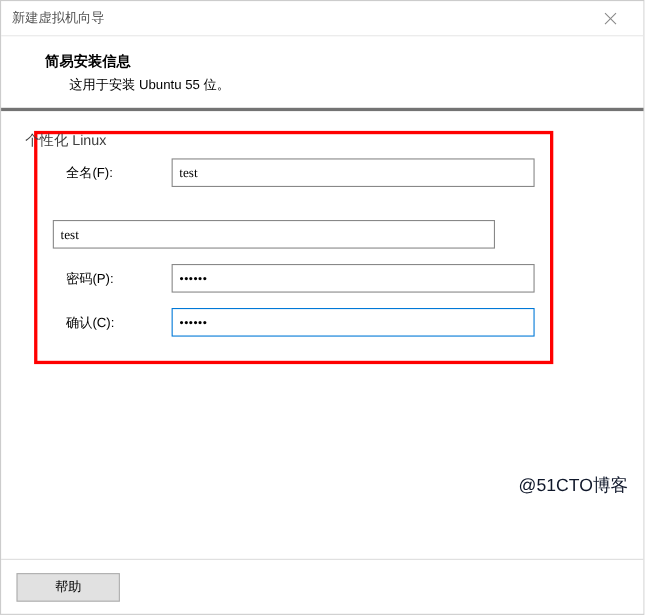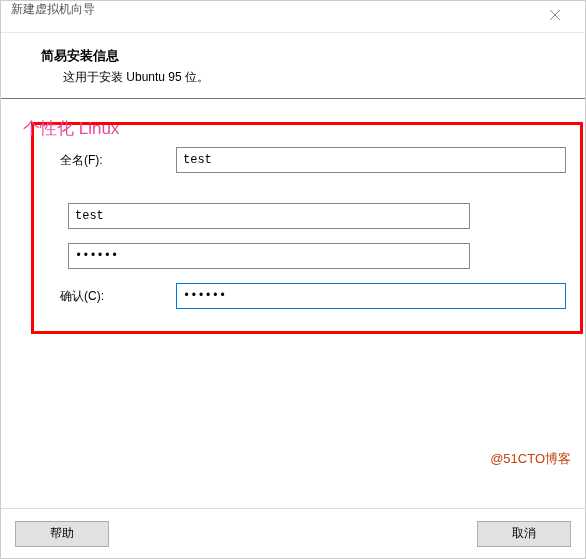--- a/index.html
+++ b/index.html
@@ -15,92 +15,92 @@
       width: 586px;
       height: 559px;
       border: 1px solid #ccc;
       display: flex;
       flex-direction: column;
       position: relative;
     }
     .titlebar {
       height: 32px;
       display: flex;
+      align-items: center;
       padding: 0 10px;
       color: #555;
       font-size: 12px;
       border-bottom: 1px solid #e8e8e8;
     }
     .titlebar .title-text { flex: 1; }
     .close-btn {
       width: 40px;
       height: 28px;
       display: flex;
       align-items: center;
       justify-content: center;
       color: #888;
       font-size: 16px;
       cursor: pointer;
     }
     .header {
       padding: 14px 22px 12px 22px;
-      border-bottom: 1px solid #737373;
+      border-bottom: 3px solid #737373;
     }
     .header-title {
       font-weight: bold;
       font-size: 13px;
       color: #000;
       margin-left: 18px;
     }
     .header-sub {
       font-size: 12px;
       color: #000;
       margin-left: 40px;
       margin-top: 4px;
     }
     .content {
       flex: 1;
       padding: 18px 22px 10px 22px;
       position: relative;
     }
     .section-label {
-      font-size: 17px;
-      color: #ec4899;
+      font-size: 13px;
+      color: #404040;
       margin-bottom: 8px;
     }
     .highlight-box {
       border: 3px solid #ff0000;
       padding: 16px 14px 22px 14px;
       margin-top: -26px;
       margin-left: 8px;
-      width: 552px;
+      width: 472px;
     }
     .form-row {
       display: flex;
       align-items: center;
       margin-bottom: 14px;
     }
     .form-row.first { margin-top: 6px; margin-bottom: 30px; }
     .form-label {
       width: 108px;
       text-align: left;
       padding-left: 12px;
       font-size: 12px;
       color: #000;
     }
     .form-input {
       flex: 1;
       height: 26px;
       border: 1px solid #888;
       padding: 0 6px;
       font-size: 12px;
-      font-family: Liberation Mono, monospace;
+      font-family: Liberation Serif, serif;
       outline: none;
       max-width: 402px;
-      margin-left: 20px;
     }
     .form-input.focused {
       border: 1px solid #0078d7;
     }
     .footer {
       height: 50px;
       border-top: 1px solid #ddd;
       display: flex;
       align-items: center;
       padding: 0 14px;
@@ -113,66 +113,66 @@
       background: #e1e1e1;
       border: 1px solid #adadad;
       font-size: 12px;
       font-family: inherit;
       cursor: pointer;
       padding: 0 10px;
     }
     .watermark {
       position: absolute;
       right: 14px;
-      bottom: 40px;
-      color: #c2410c;
-      font-size: 13px;
+      bottom: 56px;
+      color: #0f172a;
+      font-size: 16px;
       pointer-events: none;
     }
   </style>
 </head>
 <body>
 
 <div class="dialog">
   <div class="titlebar">
     <span class="title-text">新建虚拟机向导</span>
     <div class="close-btn">
       <svg width="12" height="12" viewBox="0 0 12 12">
           <line x1="1" y1="1" x2="11" y2="11" stroke="#888" stroke-width="1"></line>
           <line x1="11" y1="1" x2="1" y2="11" stroke="#888" stroke-width="1"></line>
         </svg>
     </div>
   </div>
 
   <div class="header">
     <div class="header-title">简易安装信息</div>
-    <div class="header-sub">这用于安装 Ubuntu 95 位。</div>
+    <div class="header-sub">这用于安装 Ubuntu 55 位。</div>
   </div>
 
   <div class="content">
     <div class="section-label">个性化 Linux</div>
 
     <div class="highlight-box">
       <div class="form-row first">
         <div class="form-label">全名(F):</div>
         <input class="form-input" type="text" value="test" style="">
       </div>
       <div class="form-row">
         <input class="form-input" type="text" value="test" style="">
       </div>
       <div class="form-row">
+        <div class="form-label">密码(P):</div>
         <input class="form-input" type="text" value="••••••" style="">
       </div>
       <div class="form-row" style="margin-bottom:0">
         <div class="form-label">确认(C):</div>
         <input class="form-input focused" type="text" value="••••••" style="">
       </div>
     </div>
 
     <div class="watermark">@51CTO博客</div>
   </div>
 
   <div class="footer">
     <button class="btn">帮助</button>
     <div class="spacer"></div>
-    <button class="btn" style="margin-left:10px">取消</button>
   </div>
 </div>
 
 </body></html>

